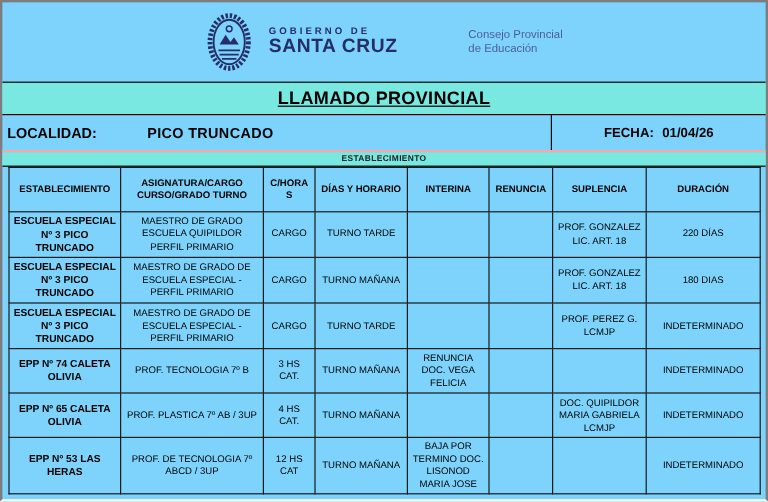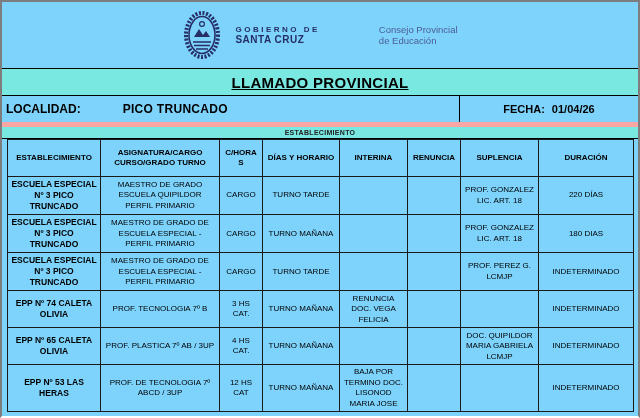--- a/index.html
+++ b/index.html
@@ -22,41 +22,41 @@
     display:flex; align-items:center; justify-content:center;
     gap:13px;
   }
   .crest { width:40px; height:50px; flex:0 0 auto; }
   .gob-block { display:flex; flex-direction:column; line-height:1.15; }
   .gob-small {
     font-size:8px; letter-spacing:2.5px; font-weight:600;
     color:var(--navy);
   }
   .gob-big {
-    font-size:10px; font-weight:800; letter-spacing:0.5px;
+    font-size:16px; font-weight:800; letter-spacing:0.5px;
     color:var(--navy);
   }
   .consejo-block {
     display:flex; flex-direction:column; line-height:1.2;
     font-size:9.5px; color:var(--consejo); padding-left:6px;margin-left:40px;
   }
   
   .title-band {
     height:28px;
     background:var(--band);
     border-top:1px solid #000; border-bottom:1px solid #000;
     display:flex; align-items:center; justify-content:center;
   }
   .title-band span {
     font-size:15px; font-weight:bold; text-decoration:underline;
     letter-spacing:0.3px;
   }
   
   .loc-row {
-    height:31px; display:flex; border-bottom:5px solid #fca5a5;
+    height:31px; display:flex; border-bottom:2px solid #fca5a5;
   }
   .loc-cell {
     flex:1 1 auto; display:flex; align-items:center;
     padding-left:4px; border-right:1px solid #000;
   }
   .loc-label { font-size:12px; font-weight:bold; }
   .loc-value { font-size:12px; font-weight:bold; margin-left:42px; letter-spacing:0.3px; }
   .fecha-cell {
     width:178px; flex:0 0 auto;
     display:flex; align-items:center; justify-content:center;

